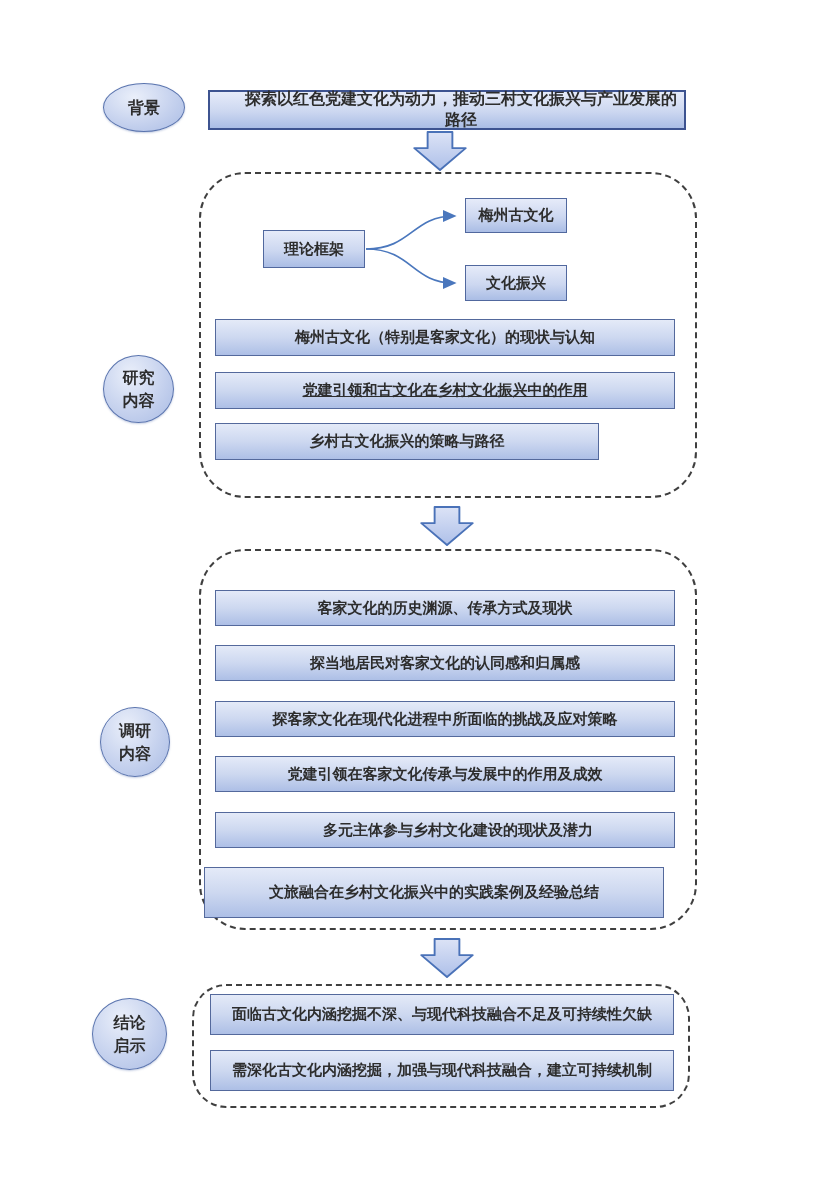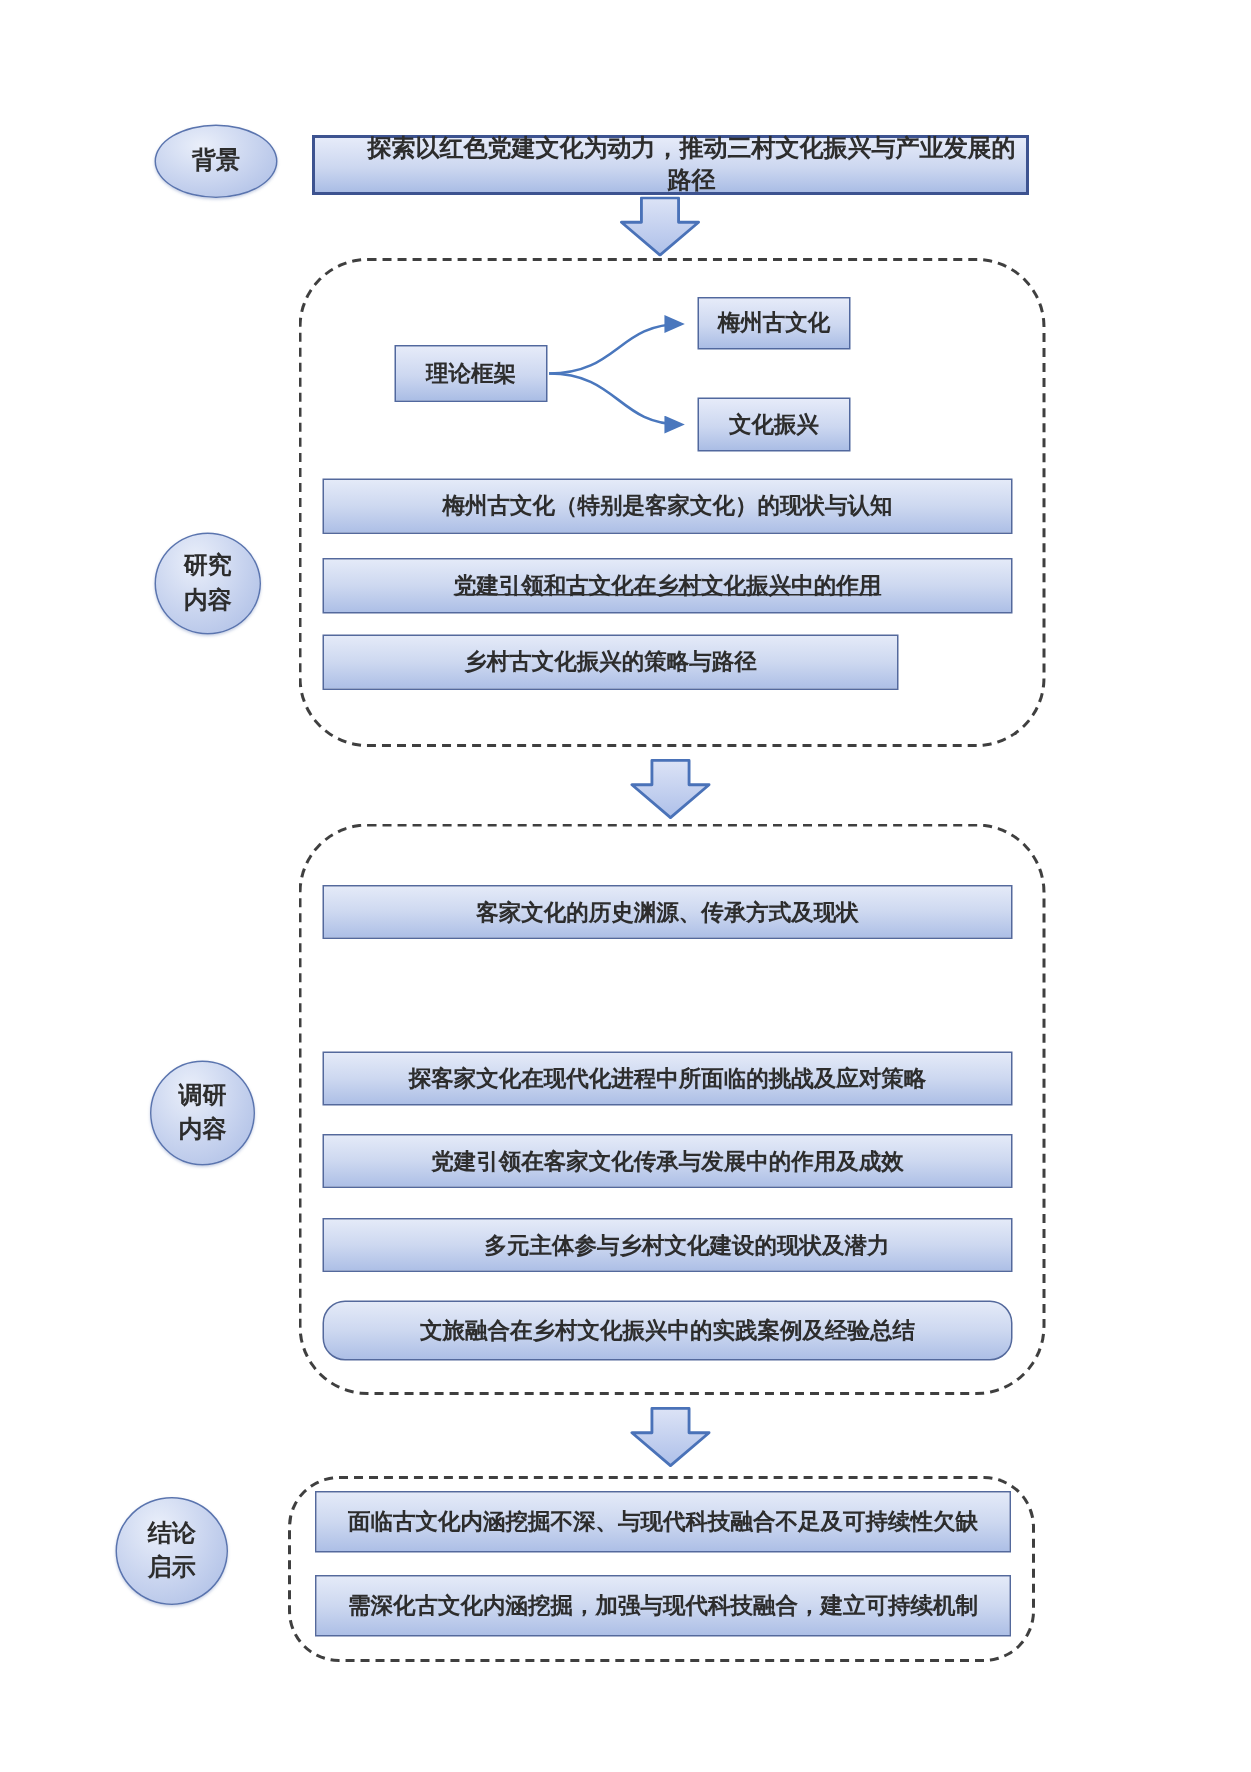--- a/index.html
+++ b/index.html
@@ -117,40 +117,43 @@
   <div class="abs dashed-group" style="left:199px;top:549px;width:498px;height:381px;"></div>
 
   <div class="abs ellipse" style="left:100px;top:707px;width:70px;height:70px;">
     <span>调研</span>
     <span>内容</span>
   </div>
 
   <div class="abs bar" style="left:215px;top:590px;width:460px;height:36px;">
     <span>客家文化的历史渊源、传承方式及现状</span>
   </div>
+  <div class="abs bar" style="left:215px;top:645px;width:460px;height:36px;">
+    <span>探当地居民对客家文化的认同感和归属感</span>
+  </div>
   <div class="abs bar" style="left:215px;top:701px;width:460px;height:36px;">
     <span>探客家文化在现代化进程中所面临的挑战及应对策略</span>
   </div>
   <div class="abs bar" style="left:215px;top:756px;width:460px;height:36px;">
     <span>党建引领在客家文化传承与发展中的作用及成效</span>
   </div>
   <div class="abs bar" style="left:215px;top:812px;width:460px;height:36px;padding-left:26px;">
     <span>多元主体参与乡村文化建设的现状及潜力</span>
   </div>
-  <div class="abs bar" style="left:215px;top:867px;width:460px;height:40px;border-radius:15px;">
+  <div class="abs bar" style="left:204px;top:867px;width:460px;height:51px;">
     <span>文旅融合在乡村文化振兴中的实践案例及经验总结</span>
   </div>
 
   <svg class="abs blockarrow" style="left:419px;top:938px;" width="56" height="40" viewBox="0 0 56 42">
     <polygon points="15,1 41,1 41,18 55,18 28,41 1,18 15,18" fill="url(#agrad)" stroke="#4a72b8" stroke-width="2" stroke-linejoin="round"></polygon>
   </svg>
 
   <div class="abs dashed-group" style="left:192px;top:984px;width:498px;height:124px;border-radius:34px;"></div>
 
-  <div class="abs ellipse" style="left:77px;top:998px;width:75px;height:72px;">
+  <div class="abs ellipse" style="left:92px;top:998px;width:75px;height:72px;">
     <span>结论</span>
     <span>启示</span>
   </div>
 
   <div class="abs bar" style="left:210px;top:994px;width:464px;height:41px;">
     <span>面临古文化内涵挖掘不深、与现代科技融合不足及可持续性欠缺</span>
   </div>
   <div class="abs bar" style="left:210px;top:1050px;width:464px;height:41px;">
     <span>需深化古文化内涵挖掘，加强与现代科技融合，建立可持续机制</span>
   </div>

